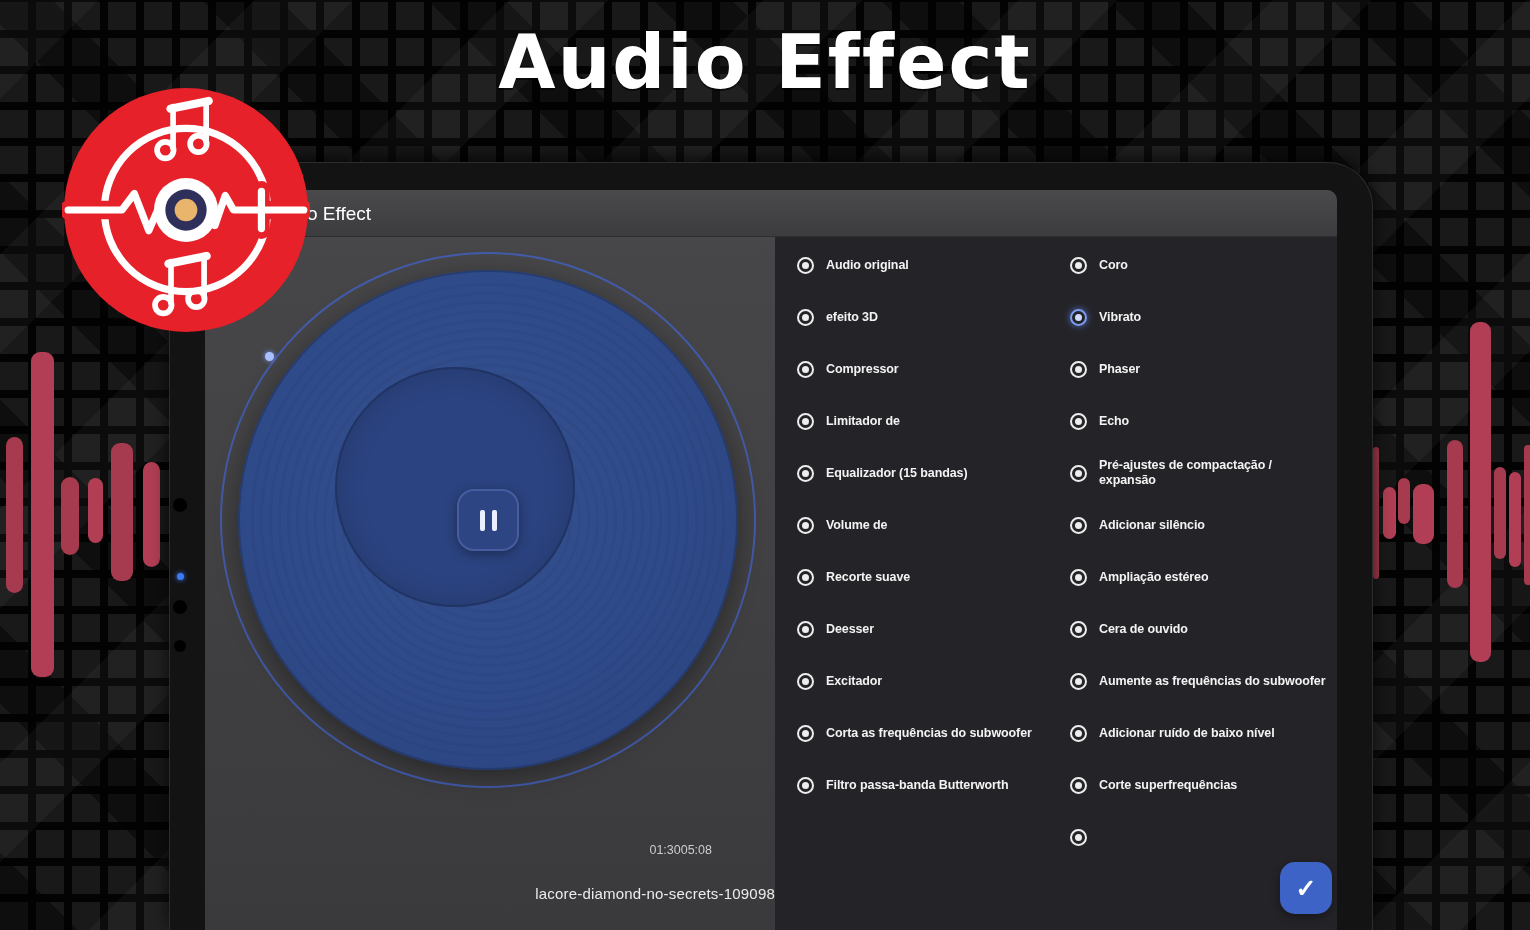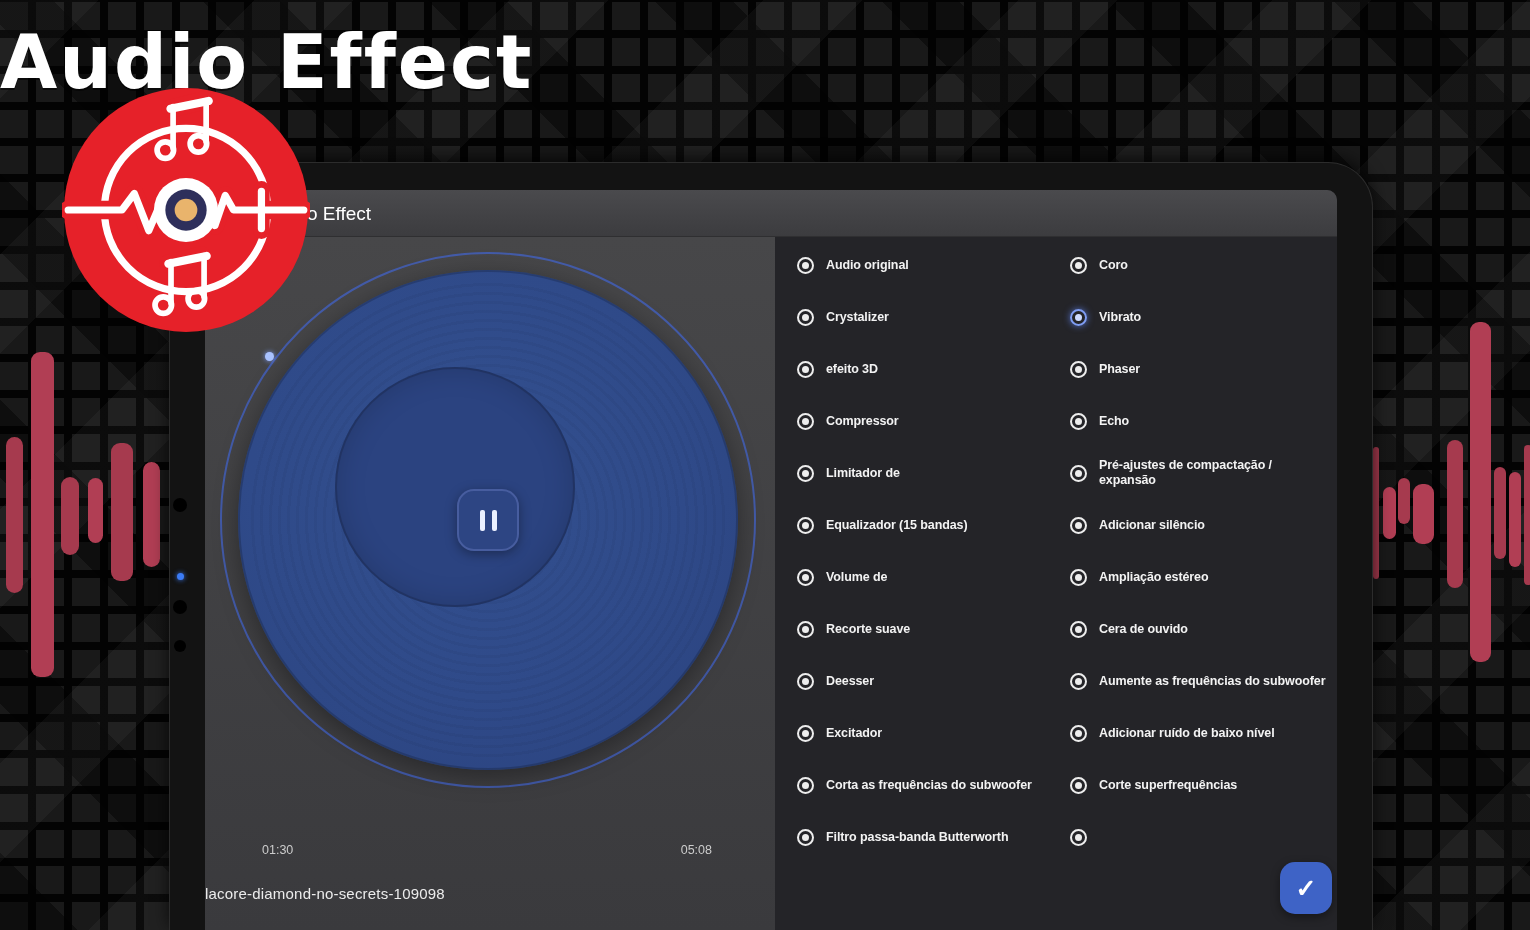--- a/index.html
+++ b/index.html
@@ -14,21 +14,21 @@
       repeating-linear-gradient(0deg, transparent 0 28px, #030303 28px 36px),
       repeating-linear-gradient(90deg, #191919 0 28px, #030303 28px 36px);
   }
   .bg-pattern::after { content:""; position:absolute; inset:0;
     background-image:
       repeating-linear-gradient(135deg, rgba(255,255,255,0.035) 0 70px, transparent 70px 180px),
       repeating-linear-gradient(45deg, rgba(0,0,0,0.45) 0 55px, transparent 55px 160px);
   }
 
   
-  .headline { position:absolute; top:14px; left:0; width:100%; text-align:left;
+  .headline { position:absolute; top:14px; left:0; width:100%; text-align:center;
     font-family:"DejaVu Sans", sans-serif; font-weight:800; font-size:74px;
     letter-spacing:2px; color:#ffffff; line-height:96px;
     text-shadow:0 2px 0 rgba(0,0,0,0.6); }
 
   
   .wave-bar { position:absolute; border-radius:9px; }
 
   
   .tablet { position:absolute; left:170px; top:163px; width:1202px; height:767px;
     background:#131313; border-radius:44px 44px 0 0;
@@ -59,23 +59,23 @@
     background:repeating-radial-gradient(circle, rgba(0,0,0,0.04) 0 3px, transparent 3px 9px); }
   .disc-label { position:absolute; left:130px; top:130px; width:240px; height:240px;
     border-radius:50%; background:#2b4380;
     box-shadow:inset 0 0 0 2px rgba(0,0,0,0.15), inset 0 0 30px rgba(0,0,0,0.18); }
   .pause-btn { position:absolute; left:252px; top:252px; width:62px; height:62px;
     border-radius:17px; background:#2d4583; border:2px solid #475d9f; cursor:pointer;
     box-shadow:0 3px 12px rgba(0,0,0,0.35); display:flex; align-items:center;
     justify-content:center; gap:7px; }
   .pause-btn .bar { width:5px; height:21px; border-radius:2px; background:#eaf0ff; }
   .time-row { position:absolute; left:0; top:606px; width:100%; display:flex;
-    justify-content:space-between; padding:0 63px 0 57px;
+    justify-content:flex-end; padding:0 63px 0 57px;
     color:#cccccc; font-size:12.5px; }
-  .track-name { position:absolute; left:0; top:648px; width:100%; text-align:left;
+  .track-name { position:absolute; left:0; top:648px; width:100%; text-align:right;
     color:#ececec; font-size:15px; font-weight:400; letter-spacing:0.2px; }
 
   
   .effects { position:absolute; left:570px; top:47px; width:562px; height:693px;
     background:#242428; }
   .fx-col { position:absolute; top:2px; display:flex; flex-direction:column; }
   .fx-col.left  { left:22px;  width:262px; }
   .fx-col.right { left:295px; width:260px; }
   .fx-row { height:52px; display:flex; align-items:center; gap:12px; cursor:pointer; }
   .radio { width:17px; height:17px; min-width:17px; border:2.5px solid #ededed;
@@ -152,24 +152,20 @@
       </div>
 
       <div class="effects">
         <div class="fx-col left">
             <div class="fx-row">
     <span class="radio"></span>
     <span class="fx-label">Audio original</span>
   </div>
             <div class="fx-row">
     <span class="radio"></span>
-    <span class="fx-label">Crystalizer</span>
-  </div>
-            <div class="fx-row">
-    <span class="radio"></span>
     <span class="fx-label">efeito 3D</span>
   </div>
             <div class="fx-row">
     <span class="radio"></span>
     <span class="fx-label">Compressor</span>
   </div>
             <div class="fx-row">
     <span class="radio"></span>
     <span class="fx-label">Limitador de</span>
   </div>

